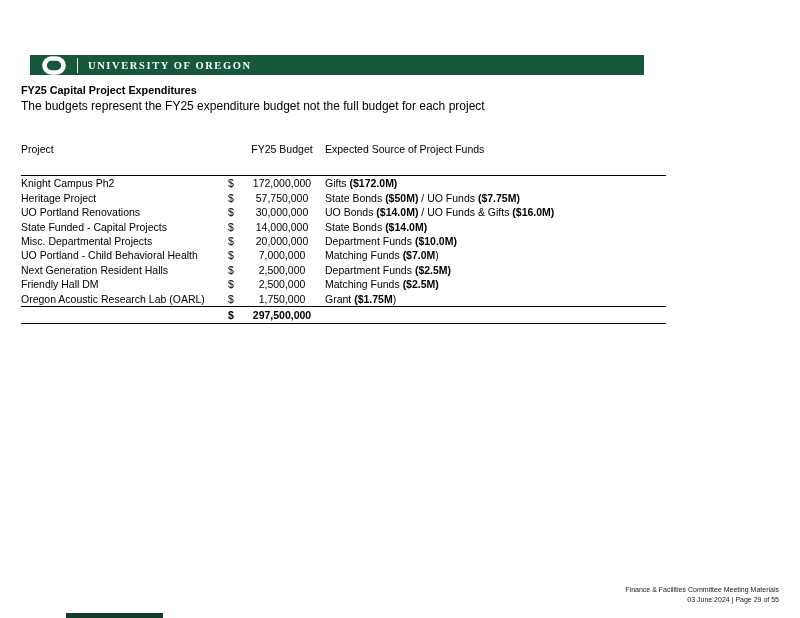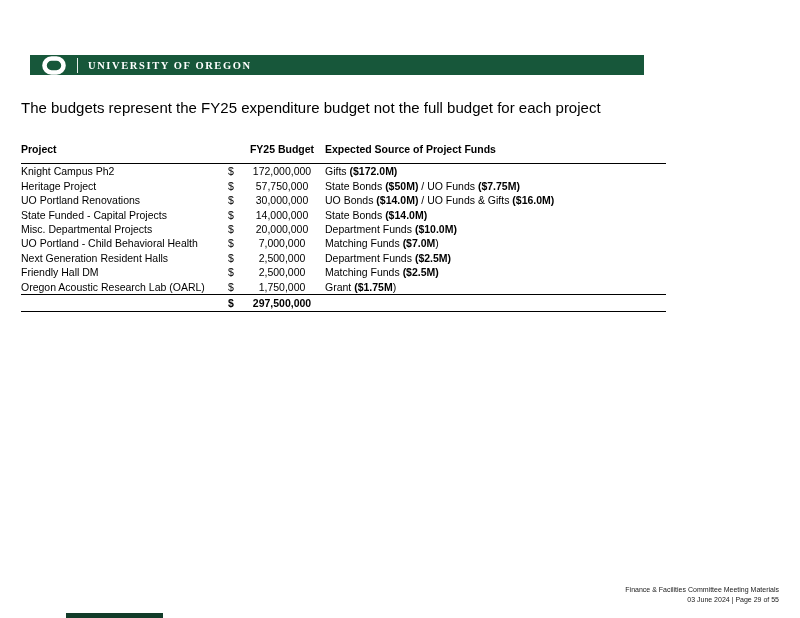--- a/index.html
+++ b/index.html
@@ -29,38 +29,38 @@
     font-size:10.5px; font-weight:700; letter-spacing:1.6px;
   }
 
   
   .doc-title {
     position:absolute; left:21px; top:84px;
     font-size:10.8px; font-weight:700;
   }
   .doc-subtitle {
     position:absolute; left:21px; top:99px;
-    font-size:15px;
+    font-size:12px;
   }
 
   
   table.budget {
     position:absolute; left:21px; top:142px;
     width:645px;
     border-collapse:collapse;
     font-size:10.5px;
     table-layout:fixed;
   }
   col.c-project { width:207px; }
   col.c-cur     { width:18px; }
   col.c-amt     { width:72px; }
   col.c-src     { width:auto; }
 
   th, td { padding:1px 0; line-height:12.4px; font-weight:400; vertical-align:bottom; }
-  thead th { text-align:left; font-weight:700; border-bottom:1px solid #000; padding-bottom:8px; }
+  thead th { text-align:left; font-weight:400; border-bottom:1px solid #000; padding-bottom:20px; }
   thead th.num { text-align:center;margin-top:12px; }
   td.col-amt { text-align:center; }
   td.col-src, thead th.src { padding-left:7px; }
   .bold { font-weight:700; }
 
   tr.total-row td {
     font-weight:700;
     border-top:1px solid #000;
     border-bottom:1px solid #000;
     padding-top:2px; padding-bottom:2px;
@@ -85,20 +85,21 @@
   <div class="header-bar" style="background: rgb(23, 87, 58);">
     <span class="logo-wrap">
       <svg width="24" height="19" viewBox="0 0 24 19" aria-hidden="true">
         <rect x="2.5" y="2.5" width="19" height="14" rx="7" ry="7" fill="none" stroke="#ffffff" stroke-width="4.6"></rect>
       </svg>
     </span>
     <span class="brand-sep"></span>
     <span class="brand-text">UNIVERSITY OF OREGON</span>
   </div>
 
+  <div class="doc-title">FY25 Capital Project Expenditures</div>
   <div class="doc-subtitle">The budgets represent the FY25 expenditure budget not the full budget for each project</div>
 
   <table class="budget">
     <colgroup>
       <col class="c-project">
         <col class="c-cur">
         <col class="c-amt">
         <col class="c-src">
     </colgroup>
     <thead>

